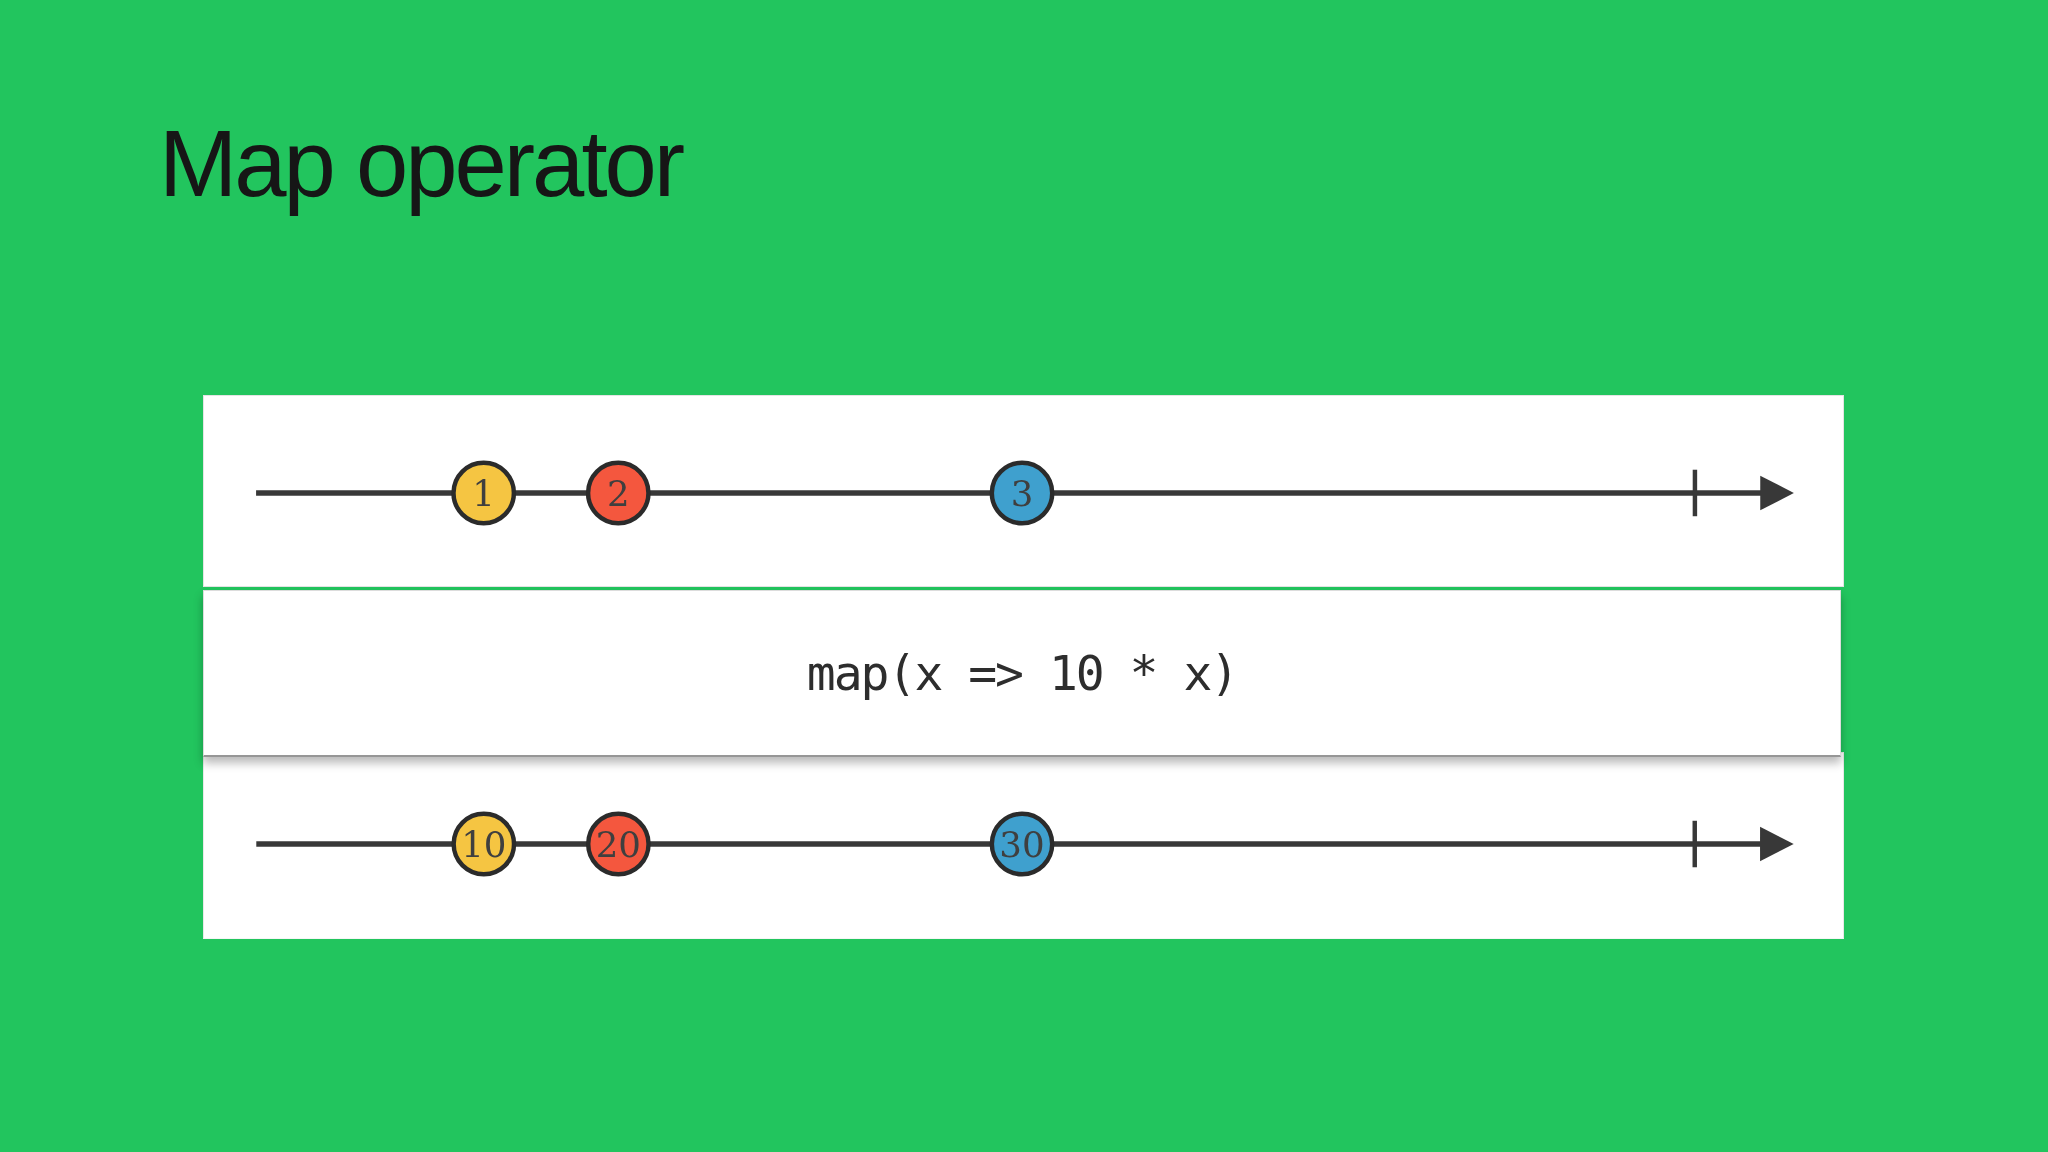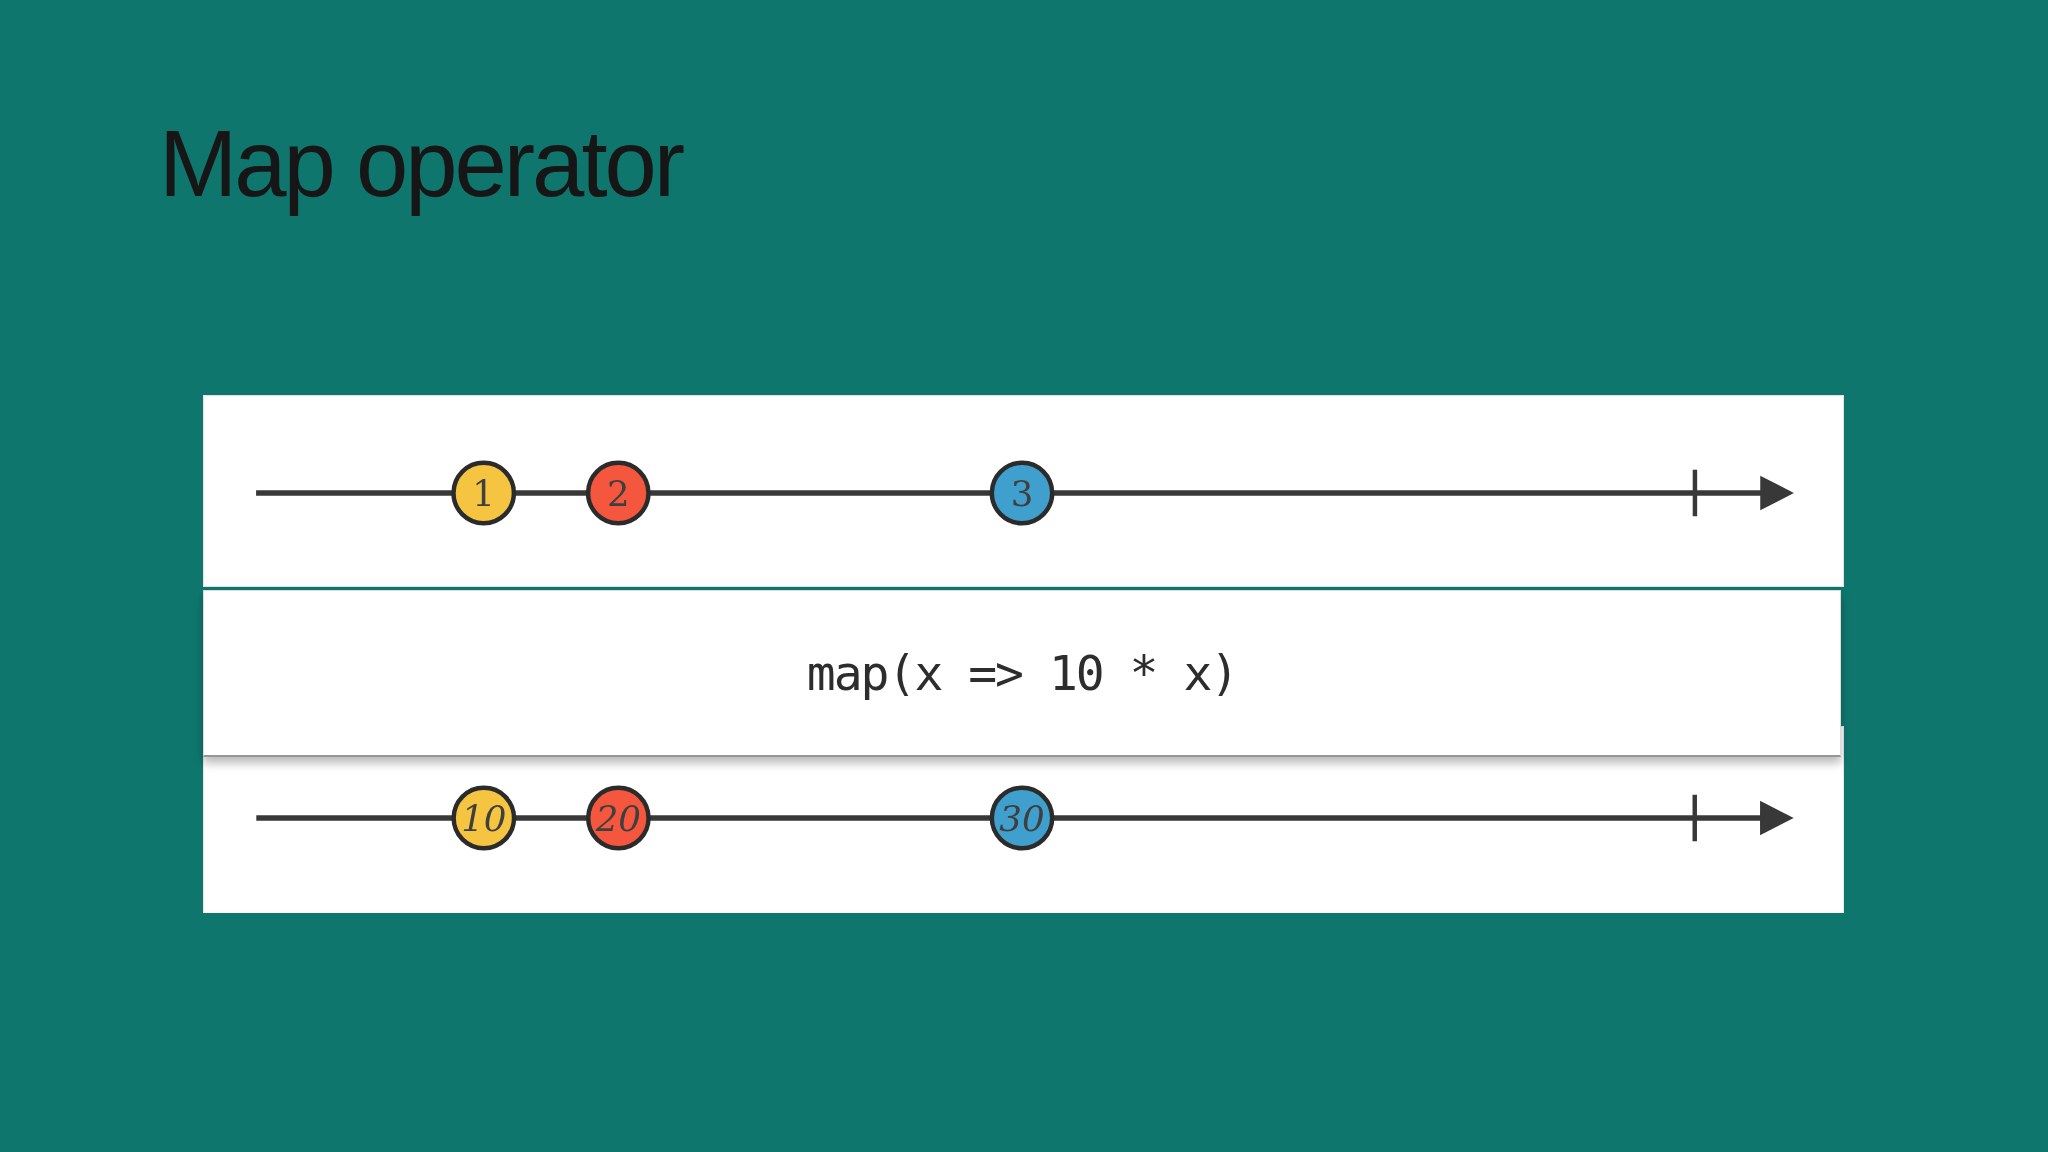--- a/index.html
+++ b/index.html
@@ -1,20 +1,20 @@
 <!DOCTYPE html>
 <html><head>
 <meta charset="utf-8">
 <style>
   html, body { margin: 0; padding: 0; background: #ffffff; }
   .slide {
     position: relative;
     width: 2048px;
     height: 1152px;
-    background: #0f766e;
+    background: #22c55e;
     overflow: hidden;
     font-family: "Liberation Sans", sans-serif;
   }
   .title {
     position: absolute;
     left: 159px;
     top: 117px;
     margin: 0;
     font-size: 94px;
     line-height: 1.0;
@@ -26,25 +26,24 @@
   .panel {
     position: absolute;
     left: 203px;
     width: 1641px;
     background: #ffffff;
     border: 1.5px solid #e4e4e4;
     box-sizing: border-box;
   }
   .panel-source { top: 395px; height: 192px; }
   .panel-result {
-    top: 726px;
+    top: 752px;
     height: 187px;
     border-color: #e8e8e8;
     border-bottom-color: #f6f6f6;
-    font-style: italic;
   }
   .panel svg { display: block; width: 100%; height: 100%; }
   .codebox {
     position: absolute;
     left: 203px;
     top: 590px;
     width: 1638px;
     height: 167px;
     background: #ffffff;
     border: 1px solid #dcdcdc;

